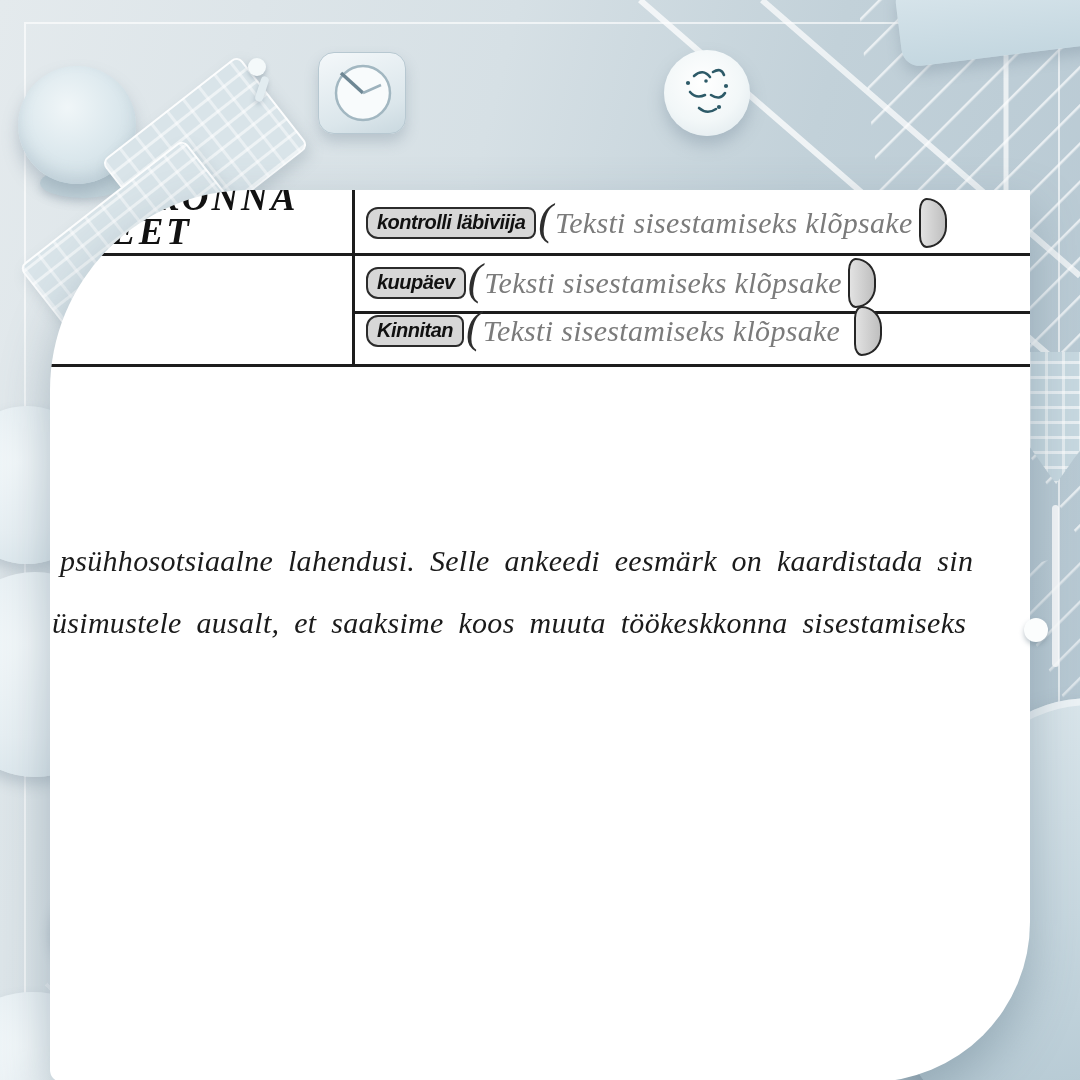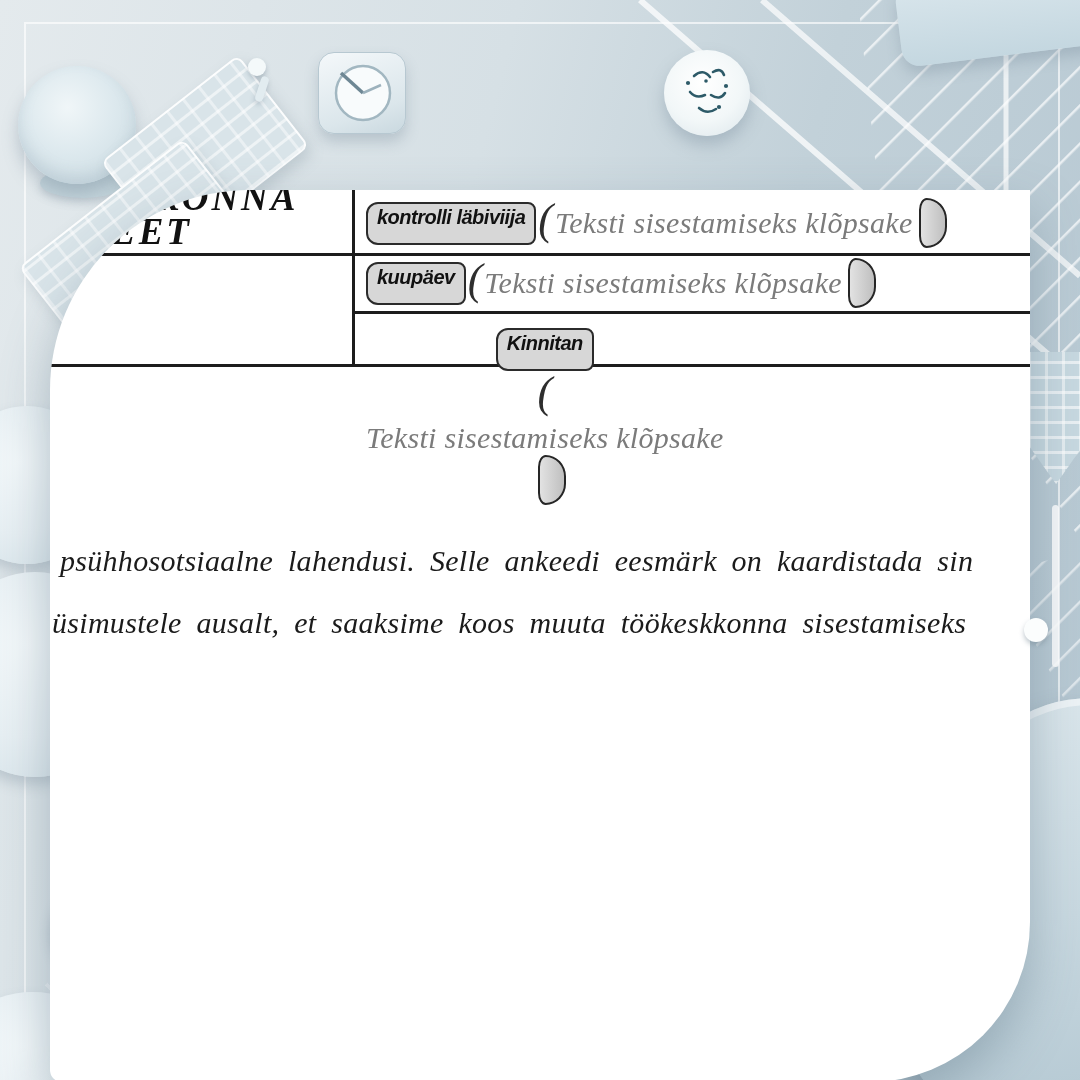--- a/index.html
+++ b/index.html
@@ -117,21 +117,21 @@
   .tline{position:absolute;background:#1c1c1c;}
   .title-frag{
     position:absolute;font-weight:bold;font-size:37px;letter-spacing:3px;color:#111;
     font-family:"Liberation Serif", serif;white-space:nowrap;
   }
   .ccfield{
     position:absolute;display:flex;align-items:center;white-space:nowrap;
   }
   .cc-tag{
     display:inline-block;background:#d7d7d7;border:2px solid #2b2b2b;
-    border-radius:12px 8px 8px 12px;padding:2px 9px 14px;
+    border-radius:12px 8px 8px 12px;padding:2px 9px 3px;
     font-family:"Liberation Sans", sans-serif;font-weight:700;font-size:20px;
     letter-spacing:-0.5px;color:#111;
   }
   .cc-open{font-size:44px;font-weight:500;color:#2e2e2e;line-height:1;margin:0 2px 6px 2px;}
   .cc-ph{font-size:30px;color:#7b7b7b;letter-spacing:.3px;}
   .cc-close{
     display:inline-block;width:24px;height:46px;margin-left:6px;
     background:linear-gradient(90deg,#e2e2e2,#bfbfbf);
     border:2.5px solid #262626;
     border-radius:32% 85% 85% 32% / 28% 50% 50% 28%;
@@ -272,21 +272,21 @@
       <span class="cc-close"></span>
     </div>
 
     <div class="ccfield" style="left:316px;top:68px;">
       <span class="cc-tag">kuupäev</span>
       <span class="cc-open">(</span>
       <span class="cc-ph">Teksti sisestamiseks klõpsake</span>
       <span class="cc-close"></span>
     </div>
 
-    <div class="ccfield" style="left:316px;top:138px;flex-direction:column;">
+    <div class="ccfield" style="left:316px;top:116px;">
       <span class="cc-tag">Kinnitan</span>
       <span class="cc-open">(</span>
       <span class="cc-ph">Teksti sisestamiseks klõpsake</span>
       <span class="cc-close" style="margin-left:14px;"></span>
     </div>
 
     <div class="bodyline" style="left:10px;top:354px;">psühhosotsiaalne lahendusi. Selle ankeedi eesmärk on kaardistada sin</div>
     <div class="bodyline" style="left:2px;top:416px;">üsimustele ausalt, et saaksime koos muuta töökeskkonna sisestamiseks</div>
   </div>
 

